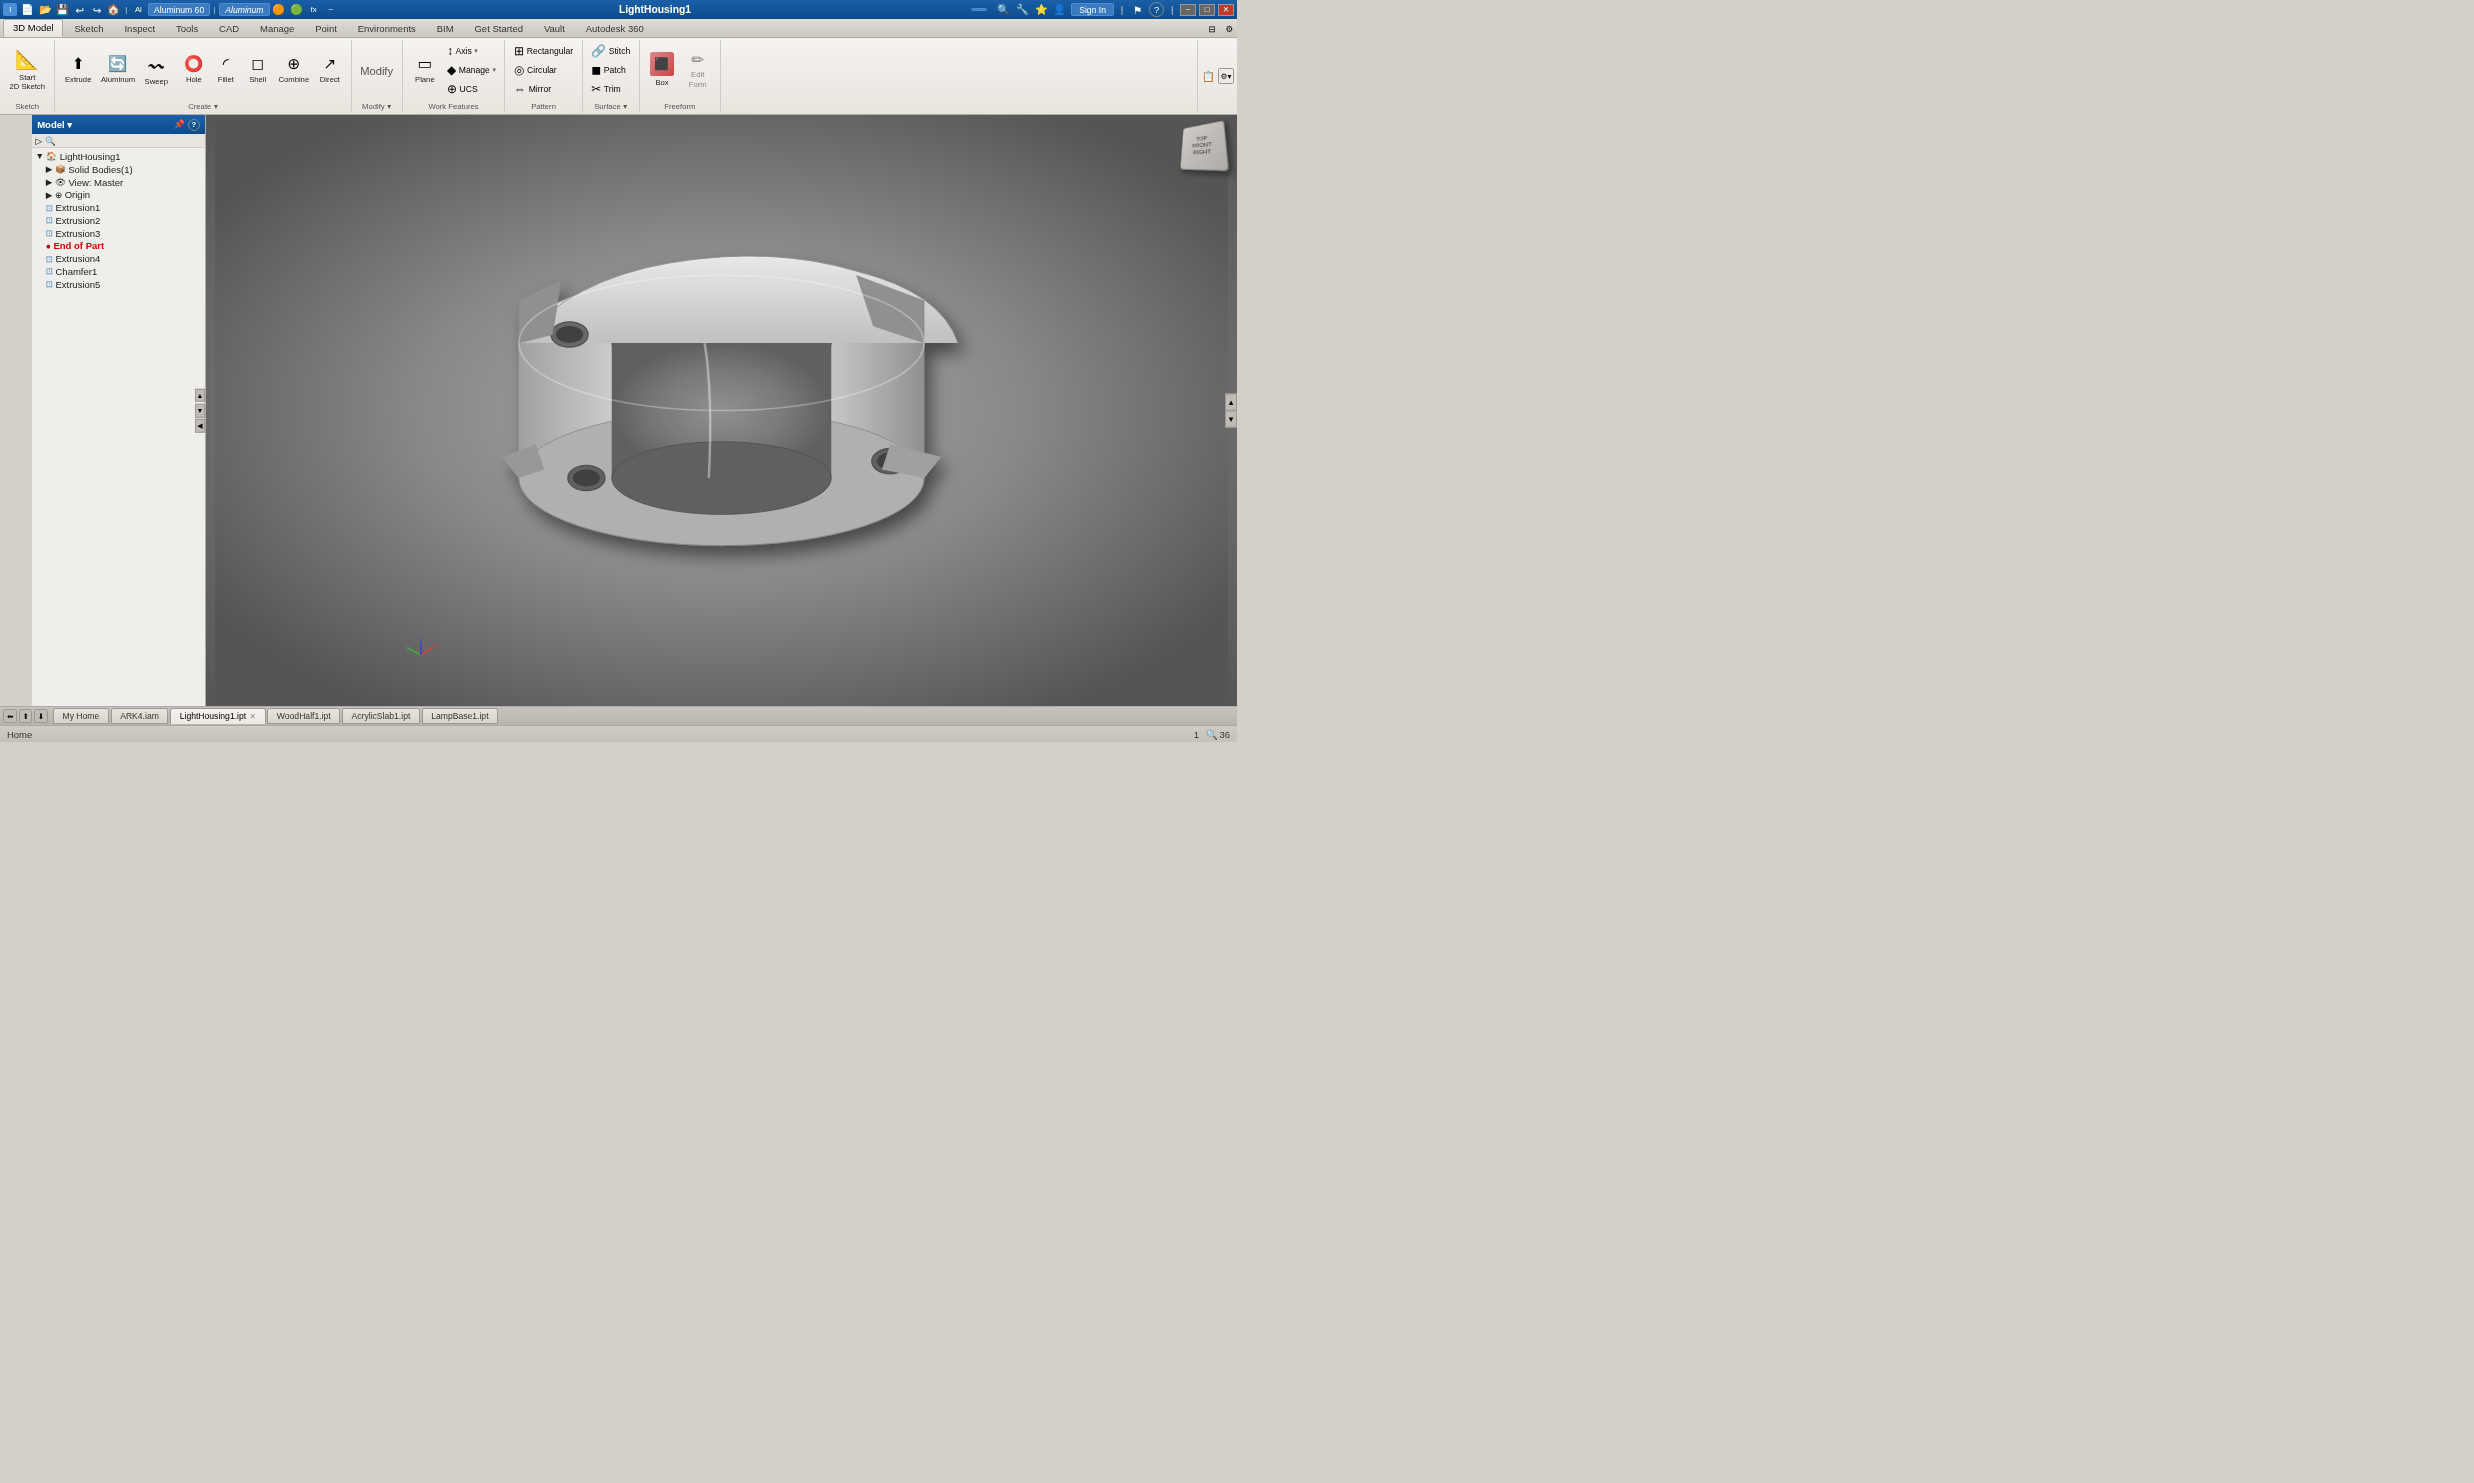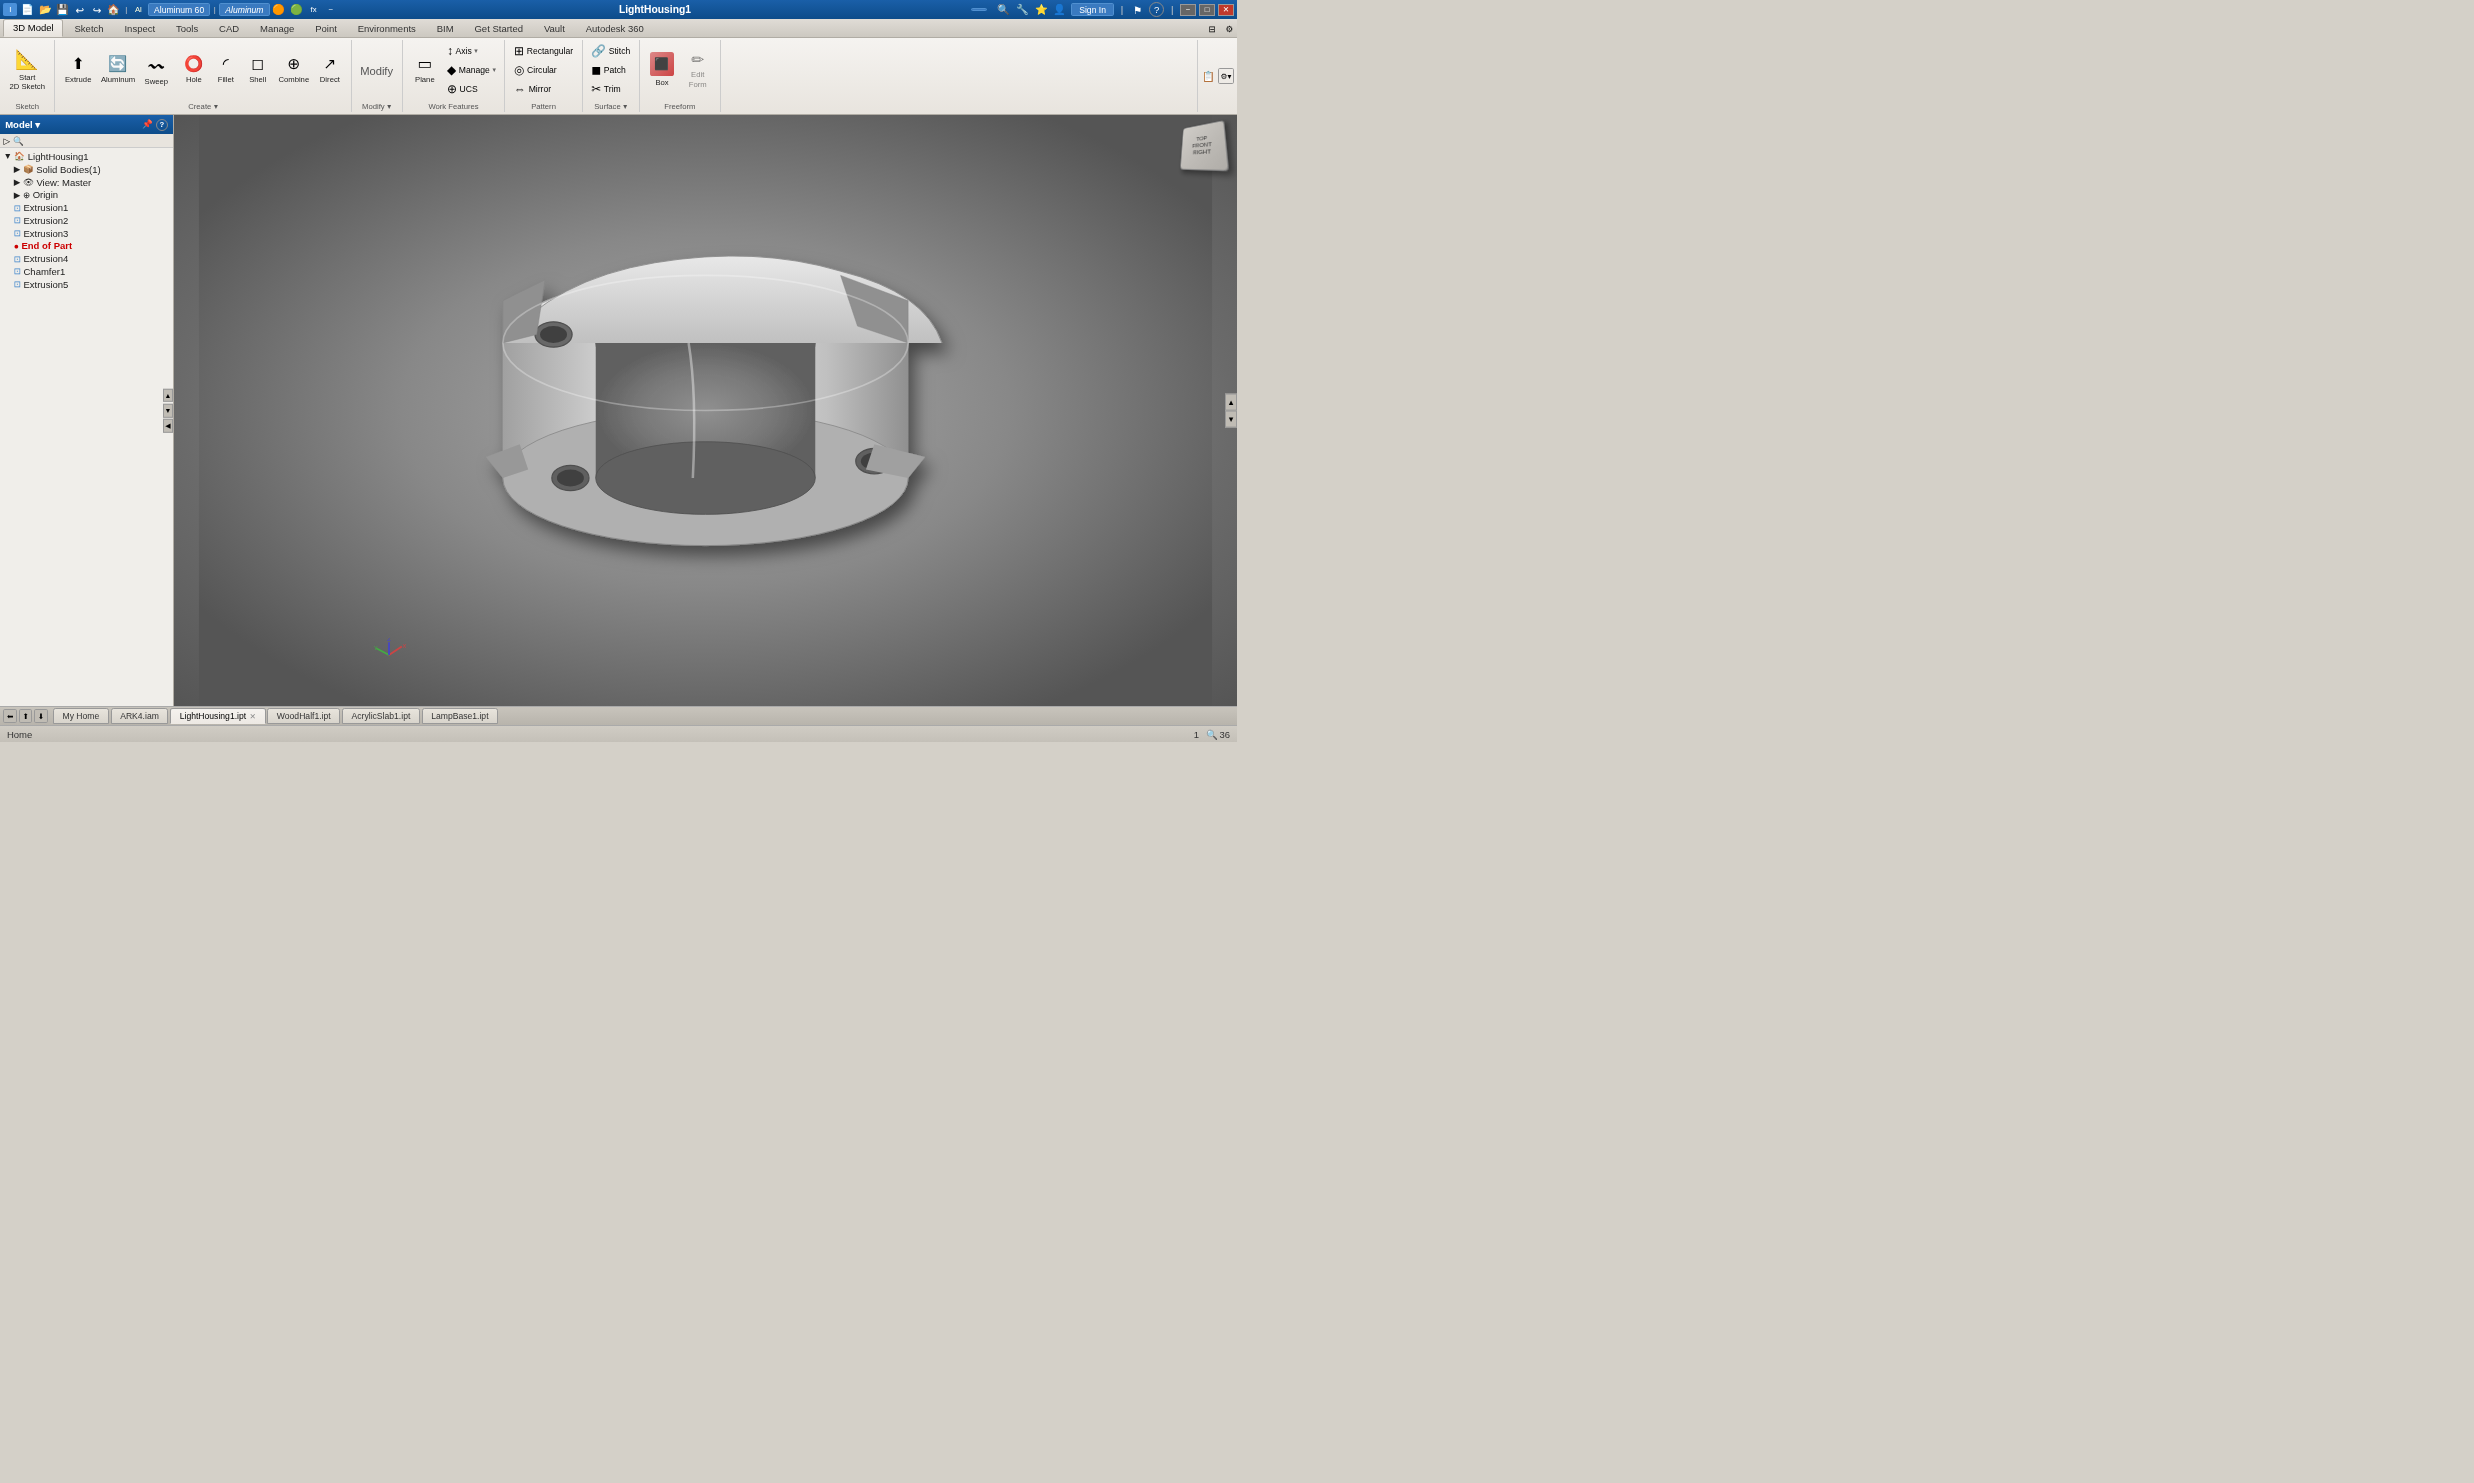--- a/index.html
+++ b/index.html
@@ -498,21 +498,21 @@
   </div>
 
   <div style="display:flex;flex-direction:column;justify-content:center;padding:3.4px;border-left:0.9px solid #ccc;margin-left:auto;">
     <div style="display:flex;gap:1.7px;align-items:center;">
       <div class="qa-btn">📋</div>
       <div class="qa-btn" style="border:0.9px solid #999;padding:0 3.4px;font-size:7.7px;">⚙▾</div>
     </div>
   </div>
 </div>
 
-<div id="main" style="height: calc(742px - 19px - 19px - 77px - 19px - 17px); display:flex;">
+<div id="main" style="height: calc(742px - 19px - 19px - 77px - 19px - 17px); display:flex;padding-left:32px;">
 
   <div id="sidebar" style="position:relative;">
     <div id="sidebar-header">
       <span>Model ▾</span>
       <div style="display:flex;gap:2.6px;">
         <span style="cursor:pointer;font-size:8.6px;">📌</span>
         <span style="cursor:pointer;border:0.9px solid #888;border-radius:50%;width:12px;height:12px;display:flex;align-items:center;justify-content:center;font-size:7.7px;">?</span>
       </div>
     </div>
     <div style="display:flex;align-items:center;padding:1.7px 3.4px;background:#e8e4de;border-bottom:0.9px solid #ccc;">

